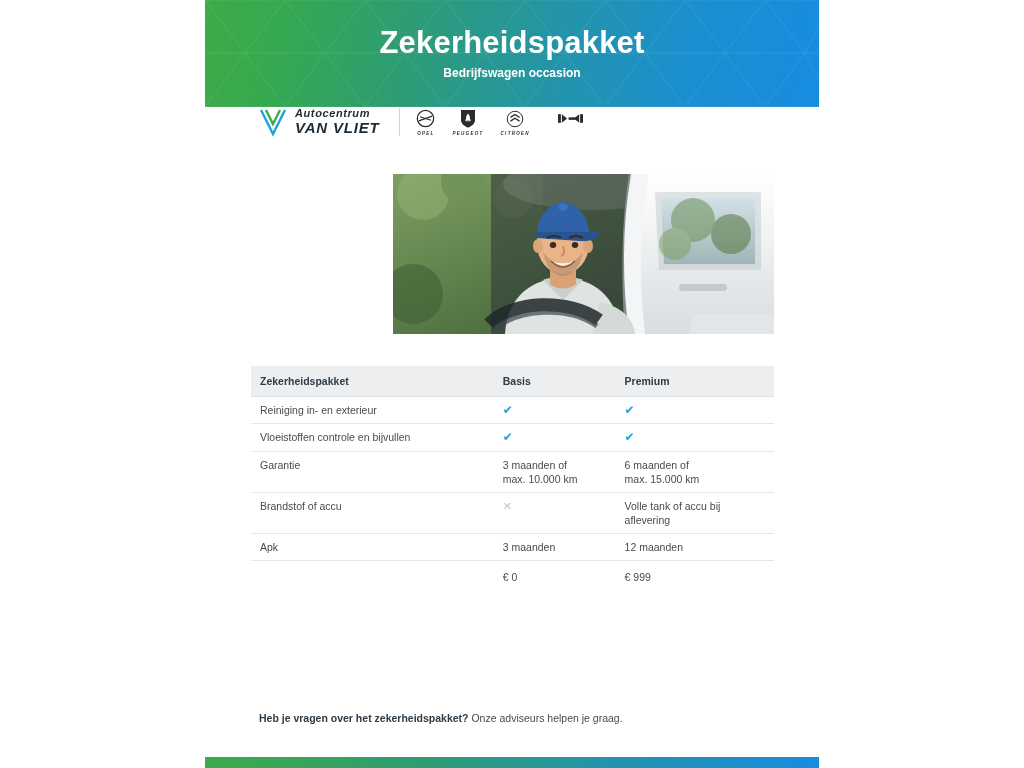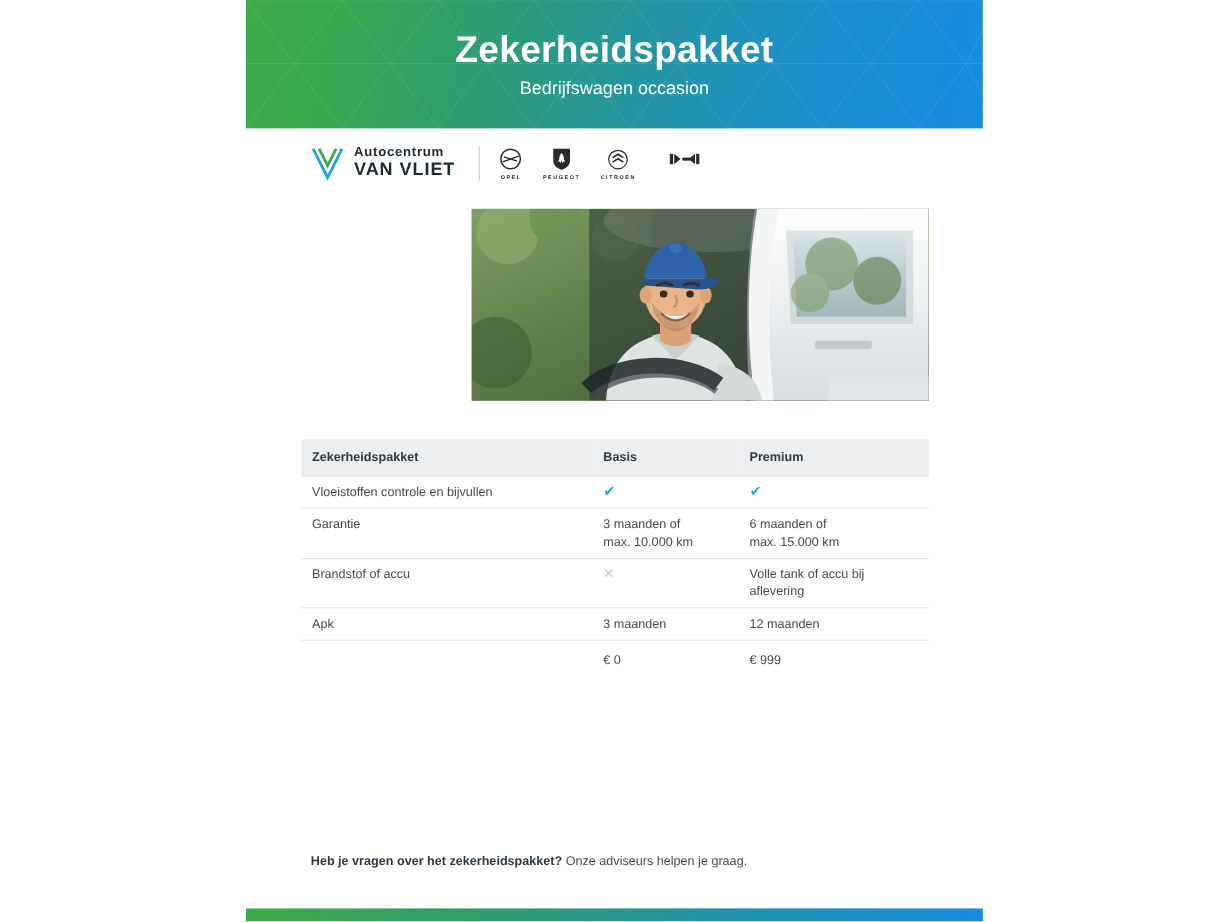--- a/index.html
+++ b/index.html
@@ -48,34 +48,35 @@
   .banner-title {
     color: #ffffff;
     font-size: 31px;
     font-weight: bold;
     letter-spacing: 0.2px;
     line-height: 1.1;
     margin: 0 0 7px 0;
   }
   .banner-sub {
     color: #ffffff;
-    font-size: 15px;
-    font-weight: normal;
+    font-size: 12px;
+    font-weight: bold;
     line-height: 1.1;
     margin: 0;
   }
 
   
   .brandrow {
     position: absolute;
     left: 259px;
-    top: 119px;
+    top: 105px;
     display: flex;
     align-items: center;
     height: 34px;
+    font-style: italic;
   }
   .logo-mark {
     width: 28px;
     height: 30px;
     margin-right: 8px;
     flex: none;
   }
   .logo-text {
     display: flex;
     flex-direction: column;
@@ -378,20 +379,25 @@
     <table class="pkg">
       <thead>
         <tr>
           <th class="col-feature">Zekerheidspakket</th>
           <th class="col-basis">Basis</th>
           <th class="col-premium">Premium</th>
         </tr>
       </thead>
       <tbody>
         <tr>
+          <td class="col-feature">Reiniging in- en exterieur</td>
+          <td class="col-basis"><span class="check">✔</span></td>
+          <td class="col-premium"><span class="check">✔</span></td>
+        </tr>
+        <tr>
           <td class="col-feature">Vloeistoffen controle en bijvullen</td>
           <td class="col-basis"><span class="check">✔</span></td>
           <td class="col-premium"><span class="check">✔</span></td>
         </tr>
         <tr>
           <td class="col-feature">Garantie</td>
           <td class="col-basis nowrap-lines">3 maanden of
 max. 10.000 km</td>
           <td class="col-premium nowrap-lines">6 maanden of
 max. 15.000 km</td>

